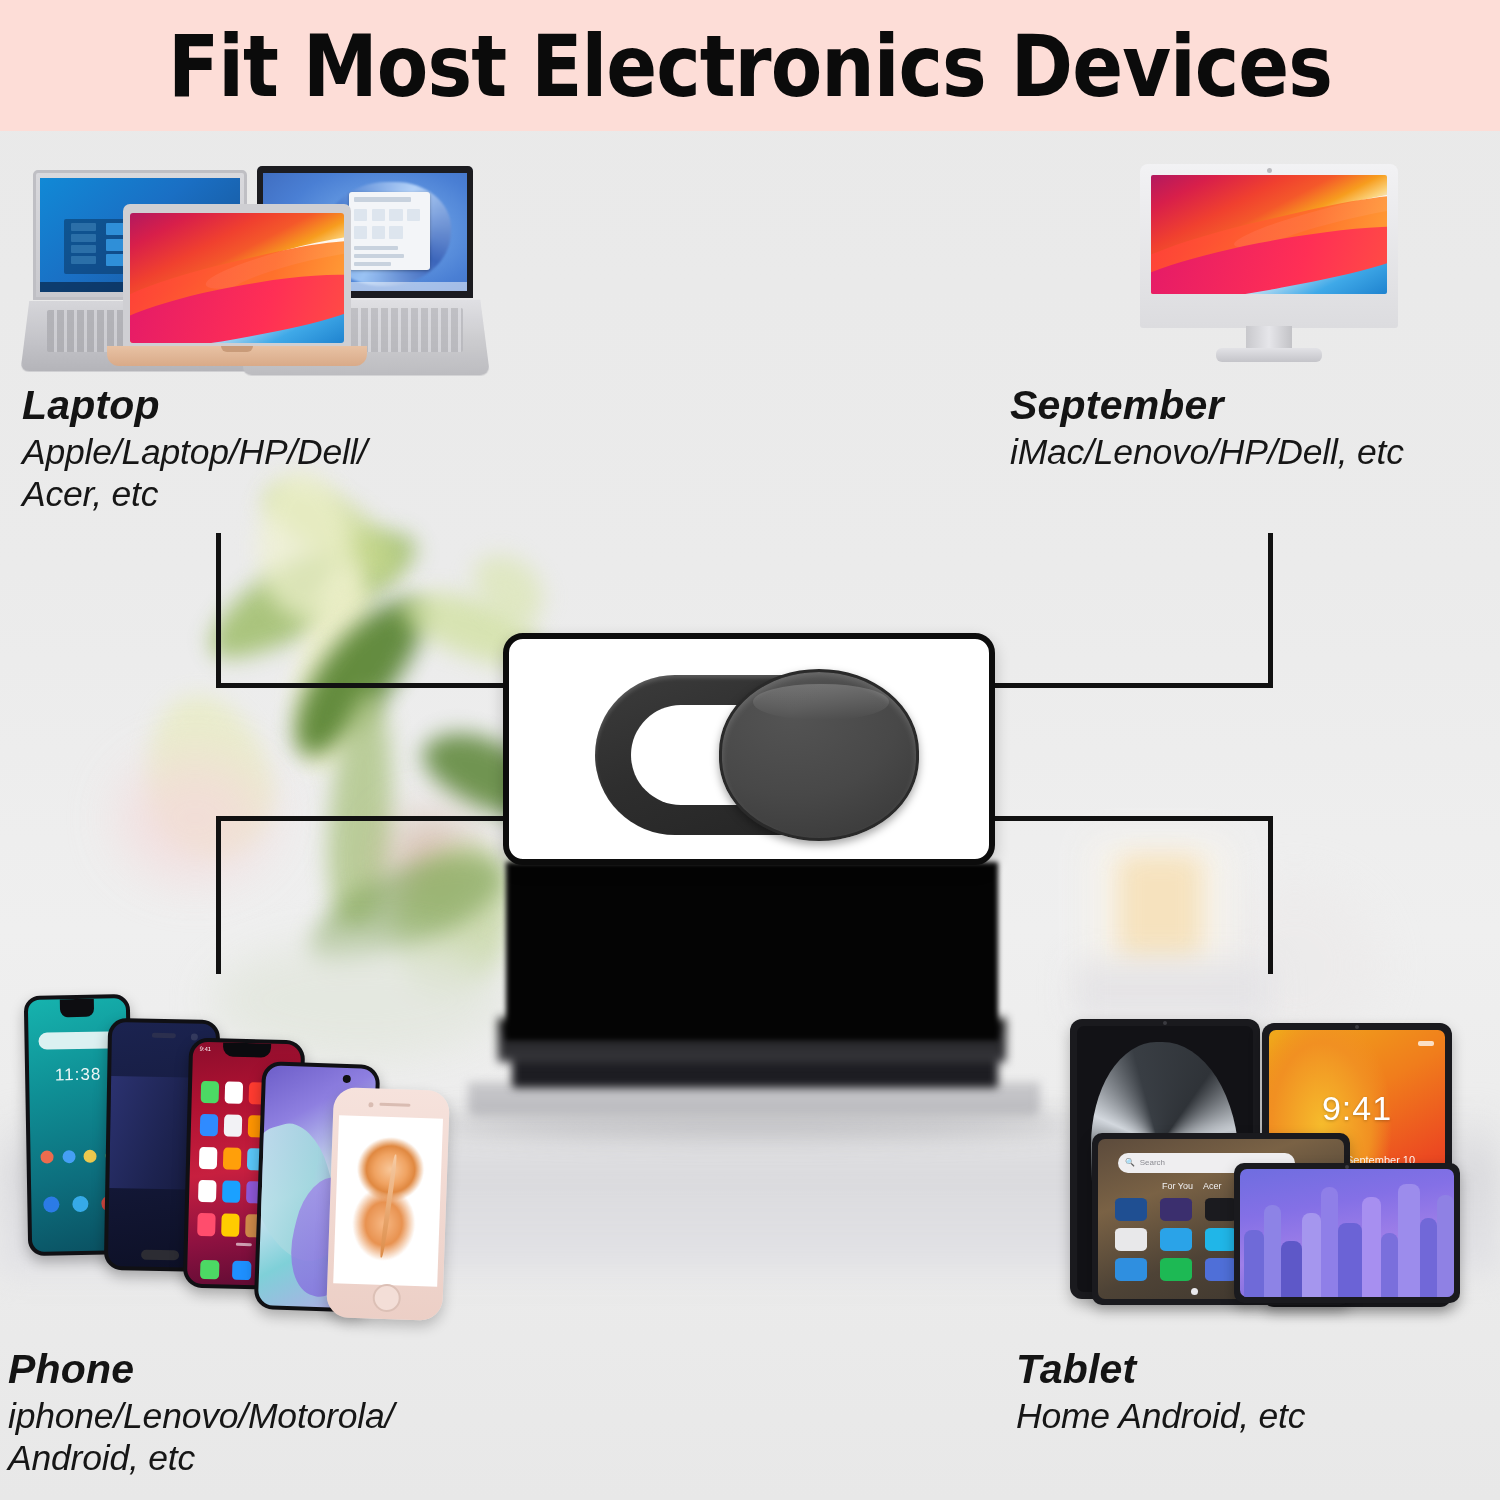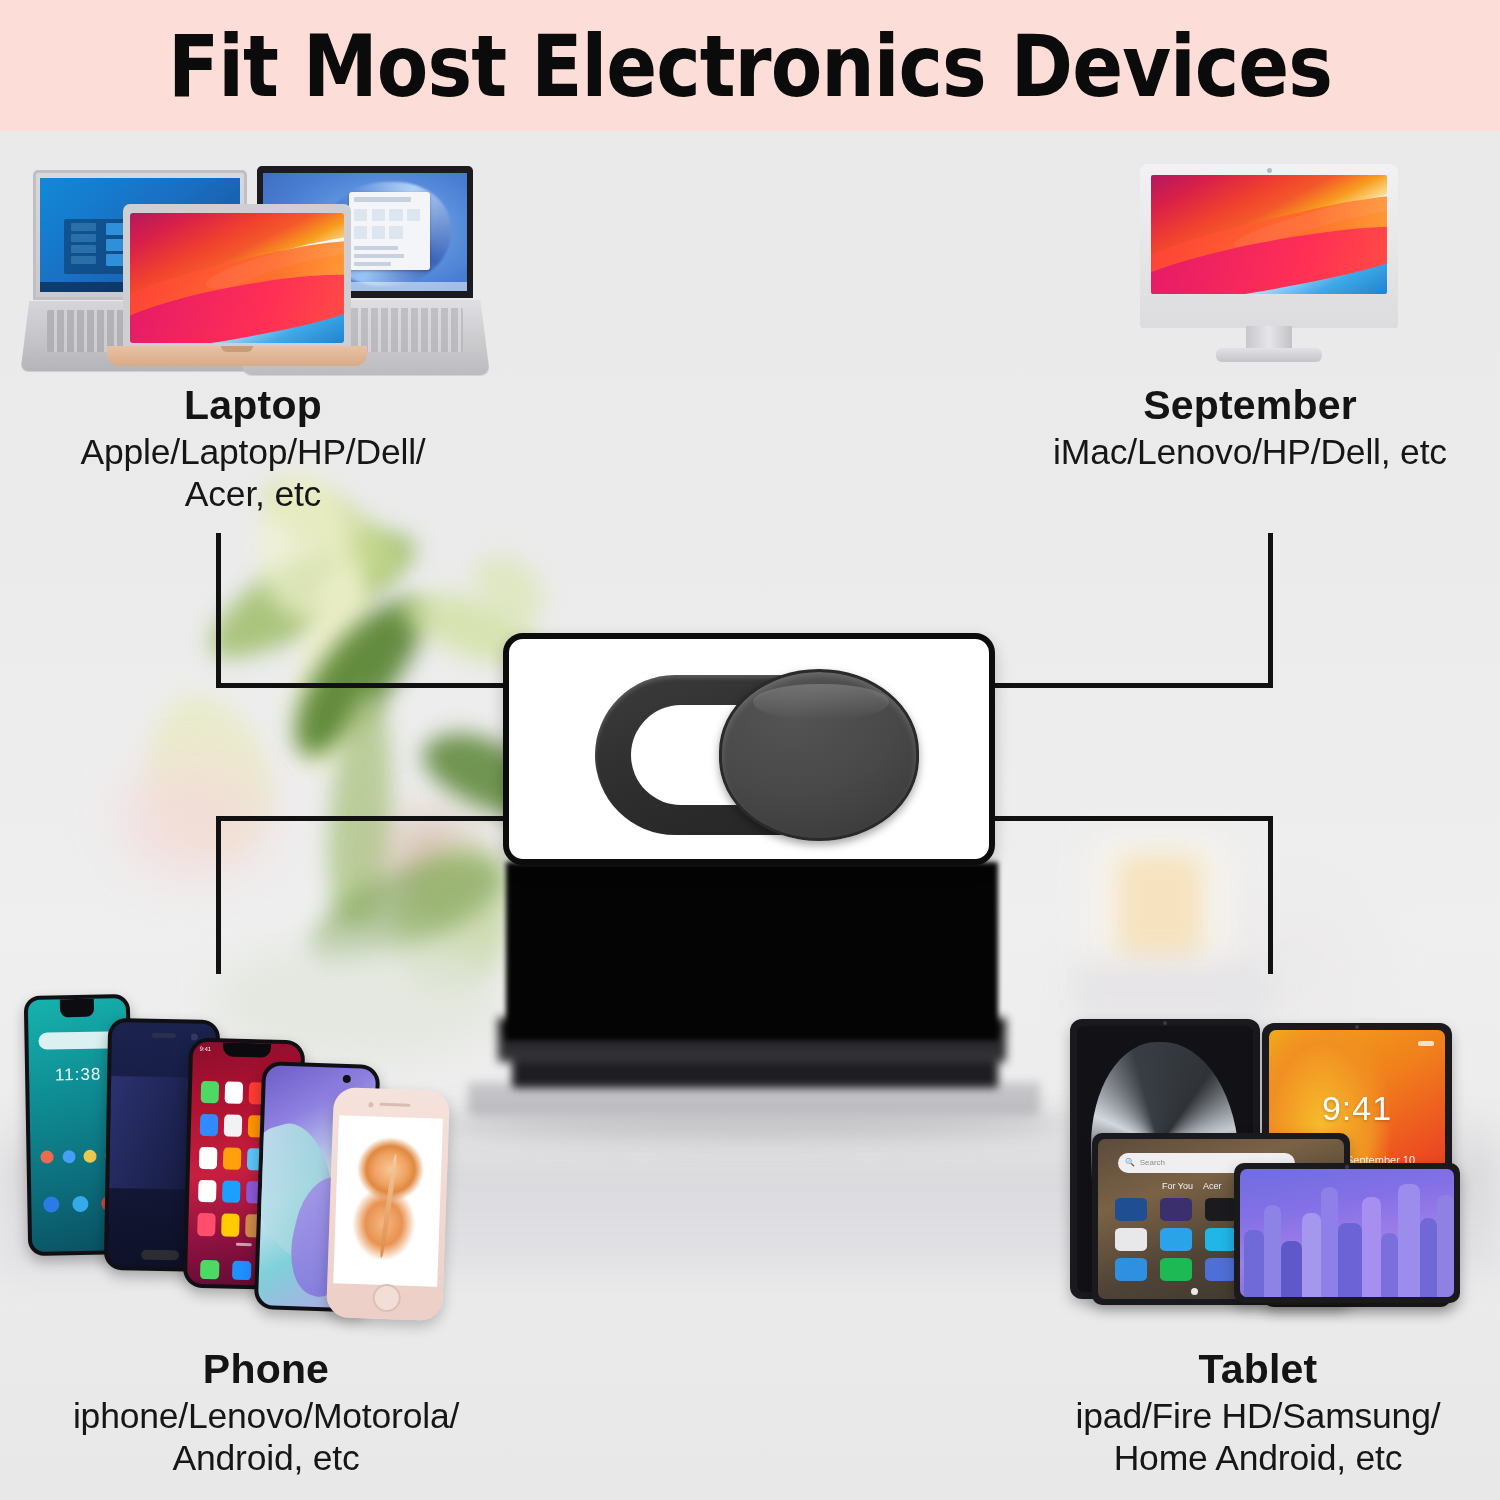--- a/index.html
+++ b/index.html
@@ -91,21 +91,21 @@
     letter-spacing:-1px;
     color:#0b0b0b;
     transform: scaleX(.97);
     white-space:nowrap;
   }
 
   
   .conn { position:absolute; background:#111; }
 
   
-  .label-block { position:absolute; text-align:center; color:#141414; }
+  .label-block { position:absolute; text-align:left; color:#141414;font-style:italic; }
   .label-title {
     font-size:41px; font-weight:700; line-height:1.06;
     margin-bottom:5px; letter-spacing:.2px;
   }
   .label-sub {
     font-size:35.5px; font-weight:400; line-height:1.18; color:#161616;
     letter-spacing:-.2px;
   }
 
   
@@ -582,21 +582,20 @@
           <div class="peak" style="left:84%; width:8%;  height:62%; background:#7168d8;"></div>
           <div class="peak" style="left:92%; width:8%;  height:80%; background:#8f81e4;"></div>
         </div>
       </div>
       <div style="position:absolute;left:50%;top:2px;width:4px;height:4px;margin-left:-2px;background:#3c3c42;border-radius:50%;"></div>
     </div>
   </div>
 
   <div class="label-block" style="left:1016px; top:1348px; width:484px;">
     <div class="label-title">Tablet</div>
-    <div class="label-sub">ipad/Fire HD/Samsung/</div>
     <div class="label-sub">Home Android, etc</div>
   </div>
 
   <div class="cover-card">
     <div class="slider-track">
       <div class="slider-track-hole"></div>
     </div>
     <div class="slider-knob">
       <div class="slider-knob-gloss"></div>
     </div>

